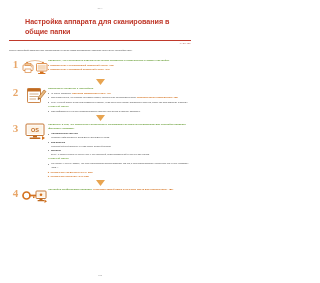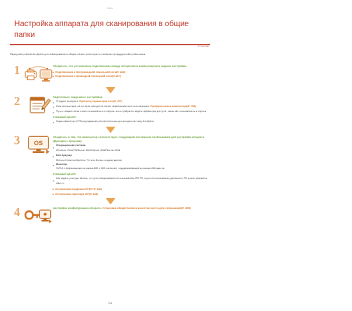--- a/index.html
+++ b/index.html
@@ -24,25 +24,25 @@
     font-size:2.1px;
     color:#9a9a9a;
     letter-spacing:.1px;
     margin:2px 0 7px 0;
     height:3px;
   }
 
   
   .title{
     font-size:7.2px;
-    font-weight:normal;
+    font-weight:bold;
     color:#c0392b;
     line-height:1.45;
     letter-spacing:-.05px;
-    margin:0 0 2px 4px;
+    margin:0 0 2px 16px;
     max-width:178px;
   }
   .title-rule{
     border:0;border-top:.7px solid #c0392b;
     margin:1.5px 0 1px 0;
   }
   .doc-id{
     text-align:right;
     font-size:2.1px;
     color:#b05a4f;

